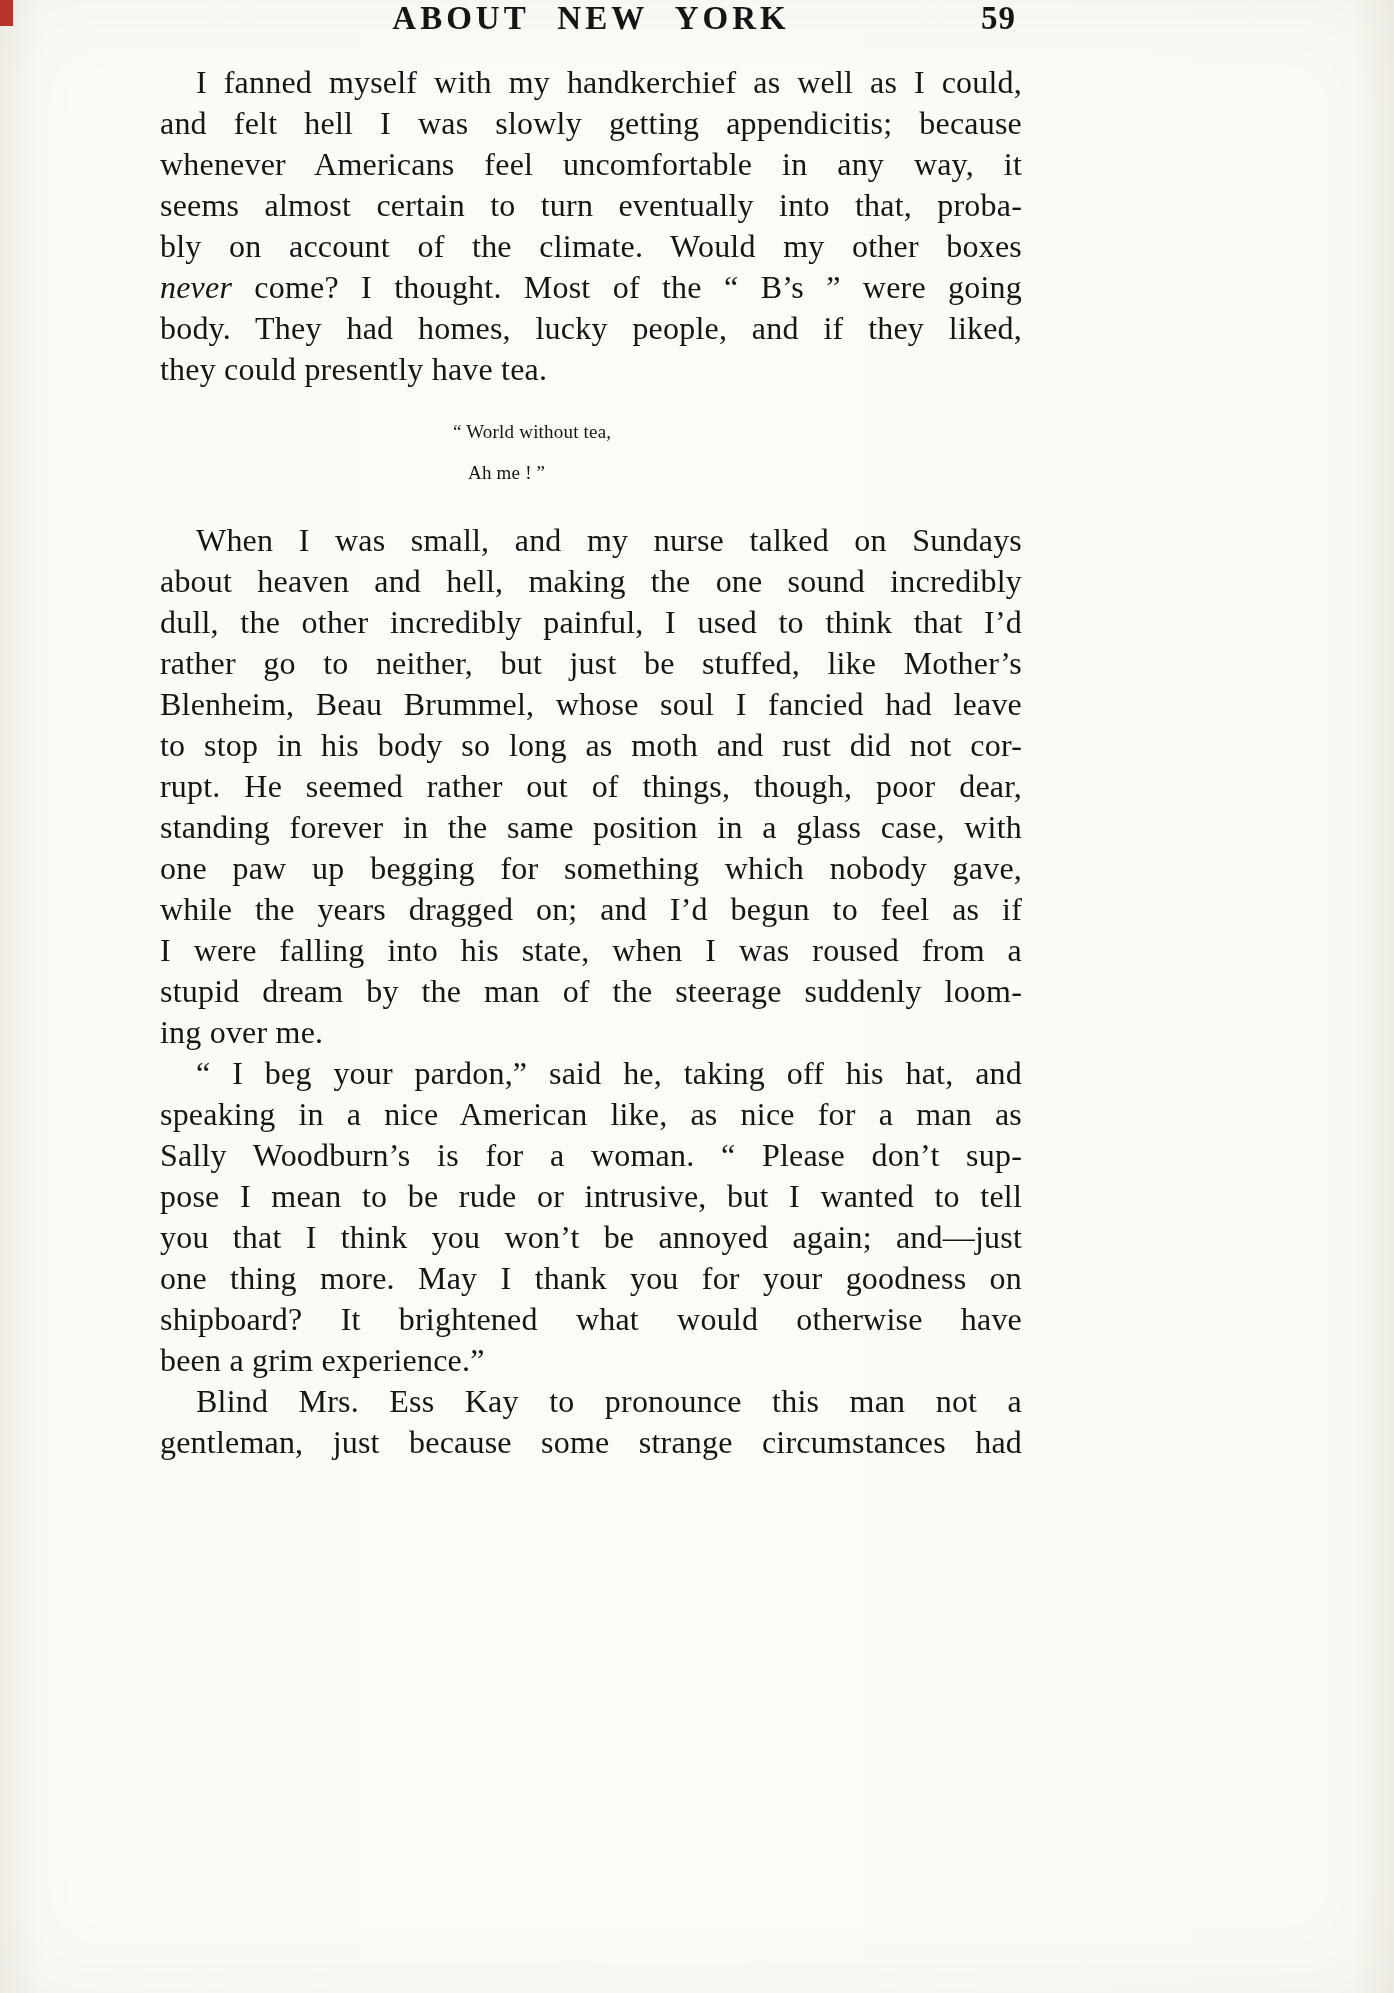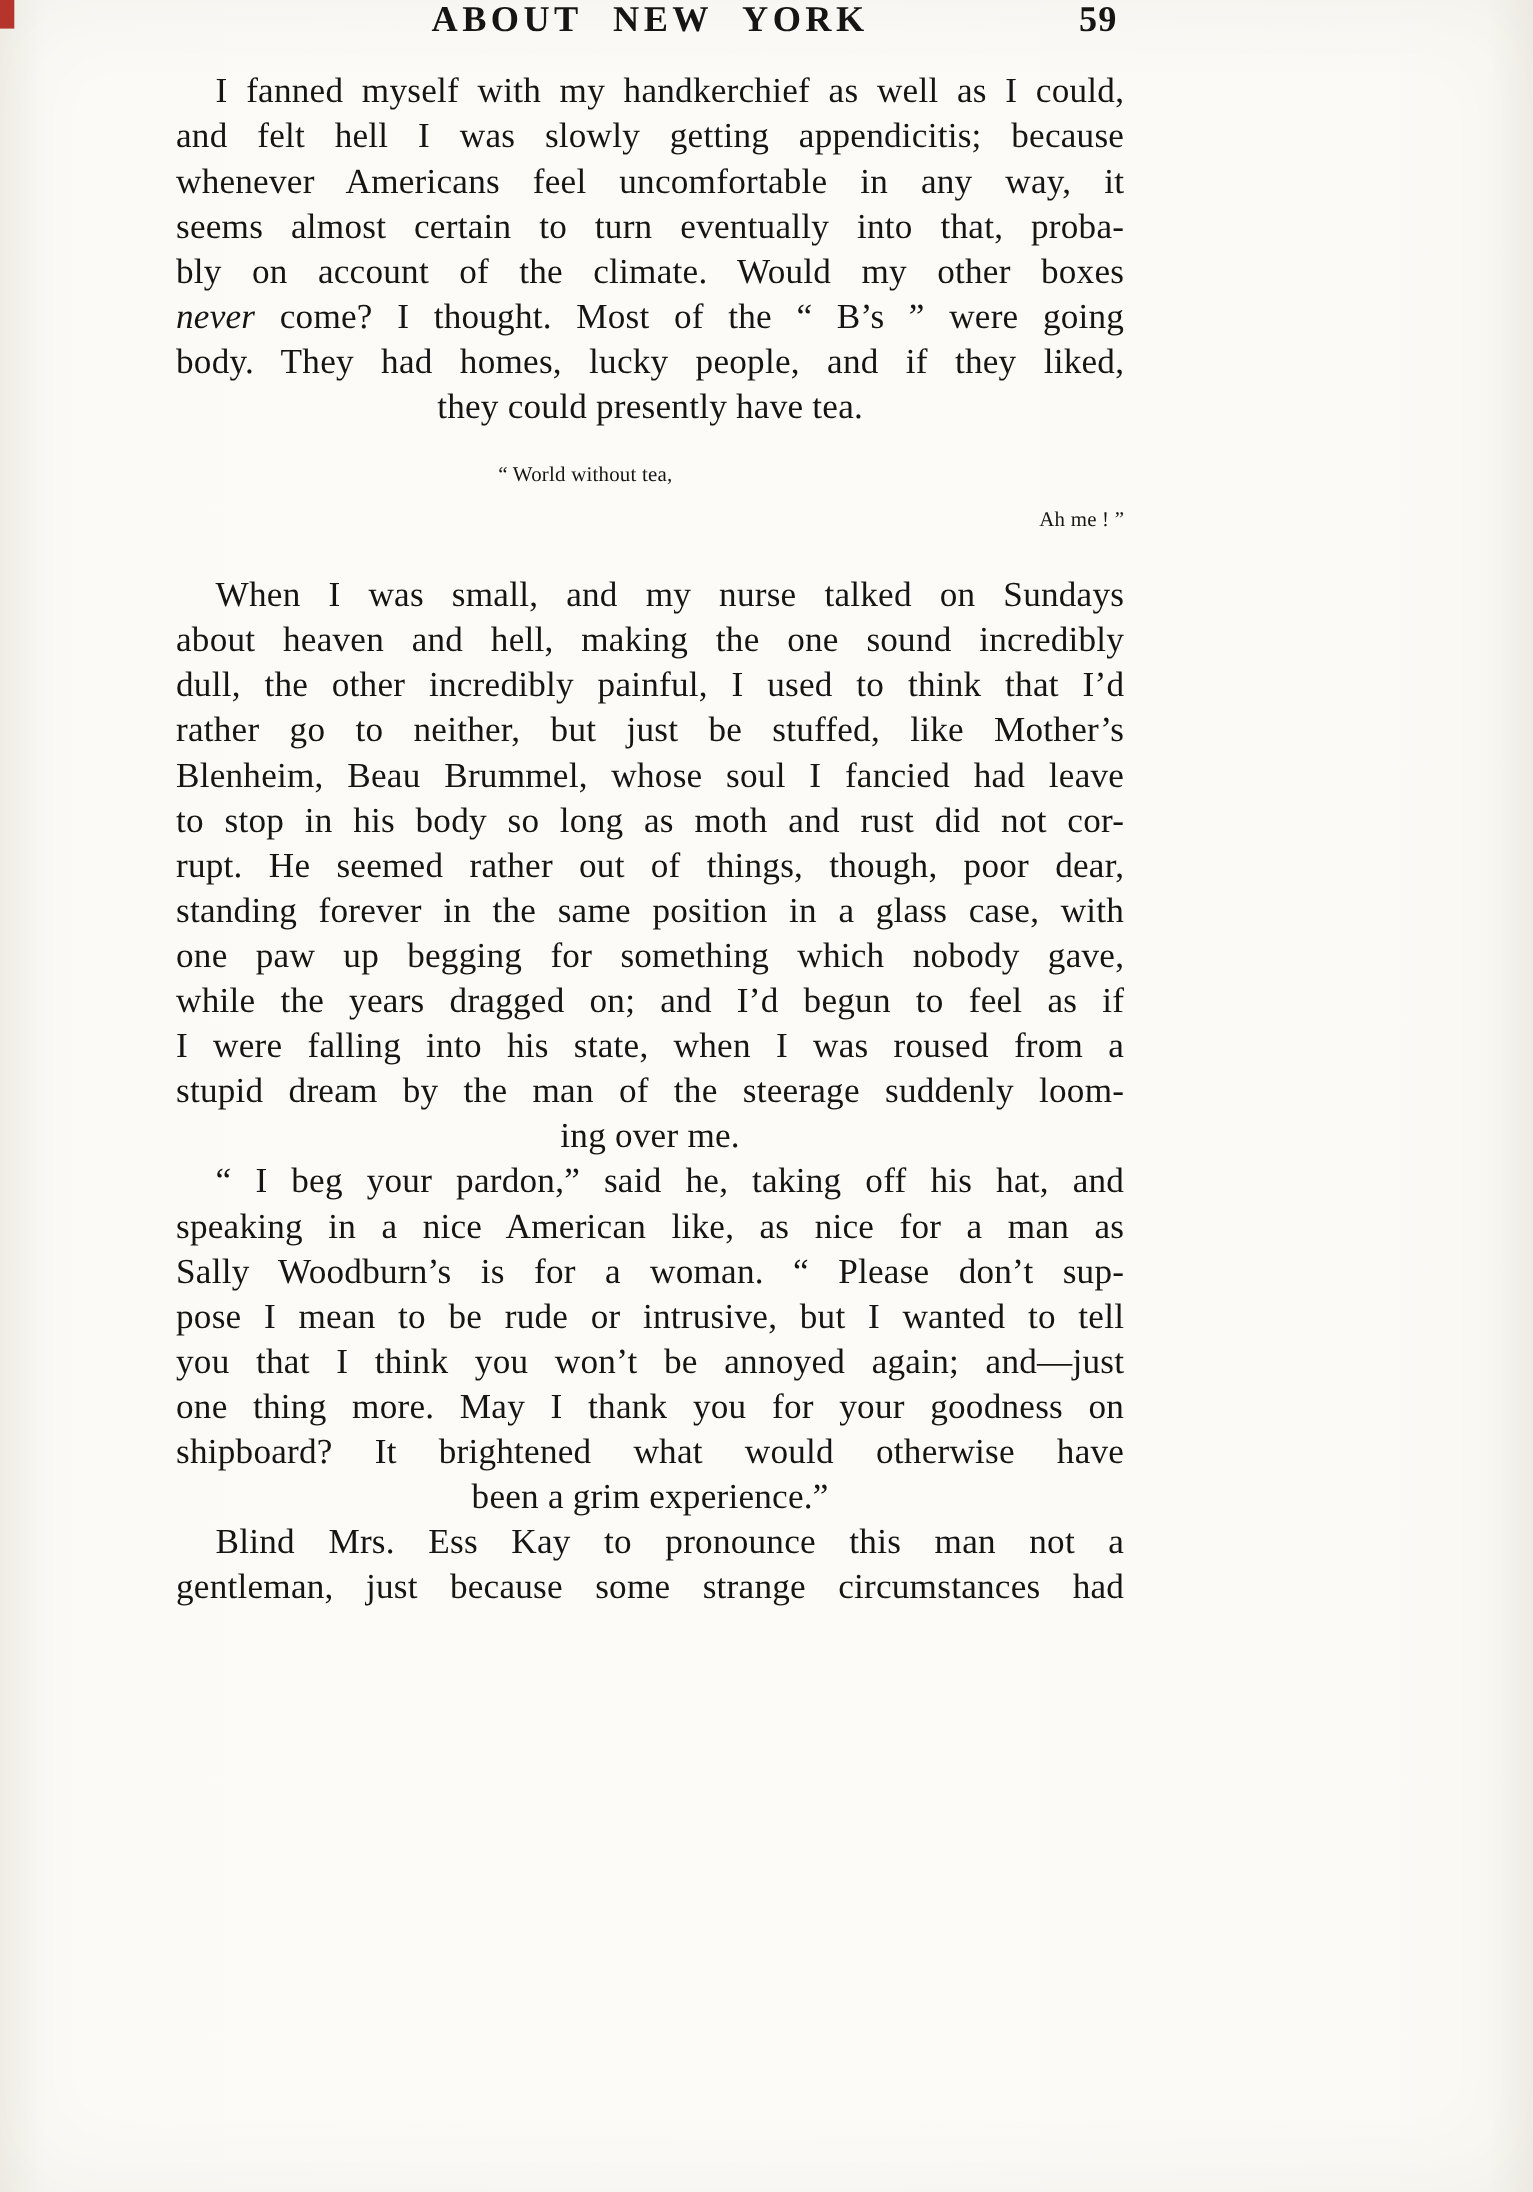--- a/index.html
+++ b/index.html
@@ -54,38 +54,38 @@
     font-family: Liberation Serif, serif;
   }
   .page-body {
     margin-top: 20px;
     font-size: 32px;
     line-height: 41px;
     letter-spacing: 0.2px;
   }
   .block.paragraph { margin: 0; }
   .line {
-    text-align: center;
+    text-align: left;
     min-height: 41px;
   }
   .line.just {
     text-align: justify;
     text-align-last: justify;
   }
   .line.indent {
     text-indent: 36px;
   }
   .block.verse {
     margin: 21px 0 27px 0;
     padding-left: 293px;
     font-size: 19px;
     line-height: 41px;
   }
   .block.verse .line { text-align: left; }
-  .block.verse .line + .line { padding-left: 15px; text-align: right; }
+  .block.verse .line + .line { padding-left: 15px; }
   em { }
 </style>
 </head>
 <body>
 
 <div class="scan-page">
   <div class="corner-mark"></div>
   <div class="text-block">
     <header class="page-header">
       <span>ABOUT NEW YORK</span>

